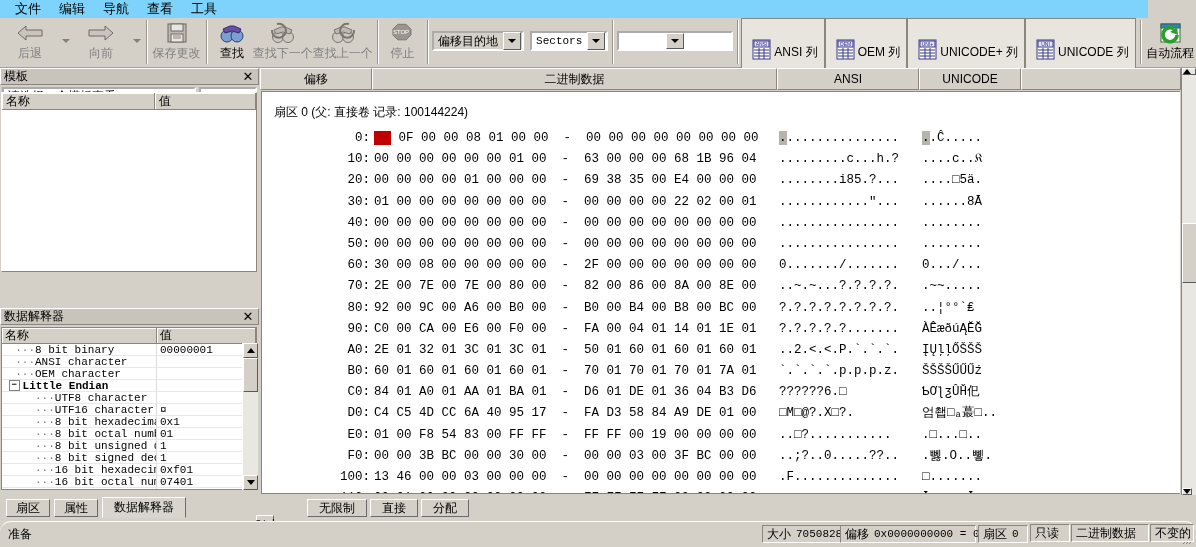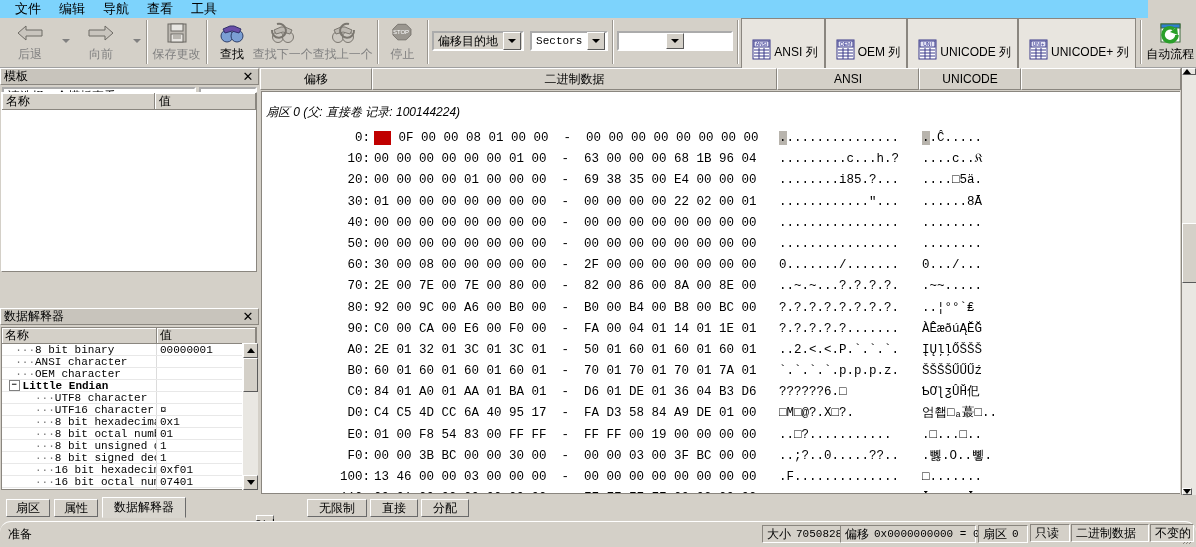--- a/index.html
+++ b/index.html
@@ -17,21 +17,21 @@
            display:flex;align-items:flex-start;padding-left:6px;box-sizing:border-box;}
   .menubar .mi{padding:1px 9px;font-size:13px;line-height:15px;color:#000;}
 
   
   .toolbar{position:absolute;left:0;top:18px;width:1196px;height:50px;background:#d4d0c8;
            border-bottom:1px solid #a0a0a0;box-sizing:border-box;display:flex;align-items:flex-start;}
   .tgrp{display:flex;align-items:flex-start;height:48px;}
   .tsep{width:1px;height:44px;background:#9a968f;margin:2px 4px 0 4px;box-shadow:1px 0 0 #fff;}
   .tbtn{width:60px;height:46px;display:flex;flex-direction:column;align-items:center;
         justify-content:flex-start;padding-top:3px;box-sizing:border-box;position:relative;}
-  .tbtn .lab{font-size:12px;line-height:14px;margin-top:2px;white-space:nowrap;}
+  .tbtn .lab{font-size:12px;line-height:14px;margin-top:2px;white-space:nowrap;font-family:Liberation Mono, monospace;}
   .tbtn.wide{width:74px;}
   .tbtn.disabled .lab{color:#808080;}
   .arrowdrop{width:11px;height:46px;display:flex;align-items:center;justify-content:center;}
   .caret{width:0;height:0;border-left:4px solid transparent;border-right:4px solid transparent;
          border-top:4px solid #000;}
   .caret.gray{border-top-color:#808080;}
 
   
   .ico{width:28px;height:24px;position:relative;}
   .arrow-left,.arrow-right{position:absolute;left:1px;top:4px;width:26px;height:16px;}
@@ -119,21 +119,21 @@
   .smono{font-family:"Liberation Mono",monospace;font-size:11px;}
   .grip{position:absolute;right:2px;bottom:2px;width:14px;height:14px;}
 
   
   .hexwrap{position:absolute;left:260px;top:68px;width:936px;height:427px;background:#d4d0c8;box-sizing:border-box;}
   .hexhead{position:absolute;left:0;top:0;width:921px;height:22px;background:#d4d0c8;display:flex;box-sizing:border-box;}
   .hexhead .hc{border:1px solid #fff;border-right-color:#8a867f;border-bottom-color:#8a867f;
                display:flex;align-items:center;justify-content:center;font-size:12px;box-sizing:border-box;height:22px;}
   .hexbody{position:absolute;left:1px;top:23px;width:919px;height:403px;background:#fff;
            border:1px solid #8a867f;border-right:none;box-sizing:border-box;overflow:hidden;}
-  .sectorline{position:absolute;left:4px;top:12px;font-size:12px;white-space:nowrap;font-style:italic;}
+  .sectorline{position:absolute;left:12px;top:12px;font-size:12px;white-space:nowrap;}
   .hexrows{position:absolute;left:0;top:36px;width:919px;}
   .hrow{height:21.2px;position:relative;font-family:"Liberation Mono",monospace;font-size:12.5px;
         line-height:21.2px;white-space:pre;}
   .hoff{position:absolute;left:8px;width:100px;text-align:right;}
   .hbytes{position:absolute;left:112px;letter-spacing:0px;}
   .hansi{position:absolute;left:517px;}
   .huni{position:absolute;left:660px;}
   .sel-byte{background:#c00000;color:#c00000;padding:0 1px;}
 
   .hexscroll{position:absolute;right:0;top:0;width:15px;height:427px;background:#e9e7e2;
@@ -305,49 +305,49 @@
         </svg>
       </div>
       <div class="lab">OEM 列</div>
     </div>
 
     <div class="fbtn framed">
       <div>
         <svg width="26" height="24" viewBox="0 0 26 24">
           <rect x="5" y="2" width="17" height="19" fill="#ffffff" stroke="#3a3a8a"></rect>
           <rect x="6" y="3" width="15" height="6" fill="#e4e4f4" stroke="#3a3a8a"></rect>
+          <text x="13.5" y="8" font-size="5" fill="#2a2a8a" text-anchor="middle" font-family="Liberation Sans, sans-serif">UNI+</text>
+          <g stroke="#3a3a8a">
+              <line x1="6" y1="12" x2="21" y2="12"></line>
+              <line x1="6" y1="15" x2="21" y2="15"></line>
+              <line x1="6" y1="18" x2="21" y2="18"></line>
+              <line x1="11" y1="10" x2="11" y2="21"></line>
+              <line x1="16" y1="10" x2="16" y2="21"></line>
+            </g>
+        </svg>
+      </div>
+      <div class="lab">UNICODE+ 列</div>
+    </div>
+
+    <div class="fbtn framed">
+      <div>
+        <svg width="26" height="24" viewBox="0 0 26 24">
+          <rect x="5" y="2" width="17" height="19" fill="#ffffff" stroke="#3a3a8a"></rect>
+          <rect x="6" y="3" width="15" height="6" fill="#e4e4f4" stroke="#3a3a8a"></rect>
           <text x="13.5" y="8" font-size="5" fill="#2a2a8a" text-anchor="middle" font-family="Liberation Sans, sans-serif">UNI</text>
           <g stroke="#3a3a8a">
               <line x1="6" y1="12" x2="21" y2="12"></line>
               <line x1="6" y1="15" x2="21" y2="15"></line>
               <line x1="6" y1="18" x2="21" y2="18"></line>
               <line x1="11" y1="10" x2="11" y2="21"></line>
               <line x1="16" y1="10" x2="16" y2="21"></line>
             </g>
         </svg>
       </div>
       <div class="lab">UNICODE 列</div>
-    </div>
-
-    <div class="fbtn framed">
-      <div>
-        <svg width="26" height="24" viewBox="0 0 26 24">
-          <rect x="5" y="2" width="17" height="19" fill="#ffffff" stroke="#3a3a8a"></rect>
-          <rect x="6" y="3" width="15" height="6" fill="#e4e4f4" stroke="#3a3a8a"></rect>
-          <text x="13.5" y="8" font-size="5" fill="#2a2a8a" text-anchor="middle" font-family="Liberation Sans, sans-serif">UNI+</text>
-          <g stroke="#3a3a8a">
-              <line x1="6" y1="12" x2="21" y2="12"></line>
-              <line x1="6" y1="15" x2="21" y2="15"></line>
-              <line x1="6" y1="18" x2="21" y2="18"></line>
-              <line x1="11" y1="10" x2="11" y2="21"></line>
-              <line x1="16" y1="10" x2="16" y2="21"></line>
-            </g>
-        </svg>
-      </div>
-      <div class="lab">UNICODE+ 列</div>
     </div>
 
     <div class="tsep"></div>
 
     <div class="tbtn wide">
       <div class="ico">
         <svg viewBox="0 0 28 24" width="28" height="24">
           <rect x="5" y="3" width="19" height="18" fill="#ffffff" stroke="#3a6a3a"></rect>
           <rect x="5" y="3" width="19" height="4" fill="#2f7fd0" stroke="#3a6a3a"></rect>
           <path d="M21 14 a7 7 0 1 1 -3 -6" fill="none" stroke="#2aa02a" stroke-width="3.6"></path>

